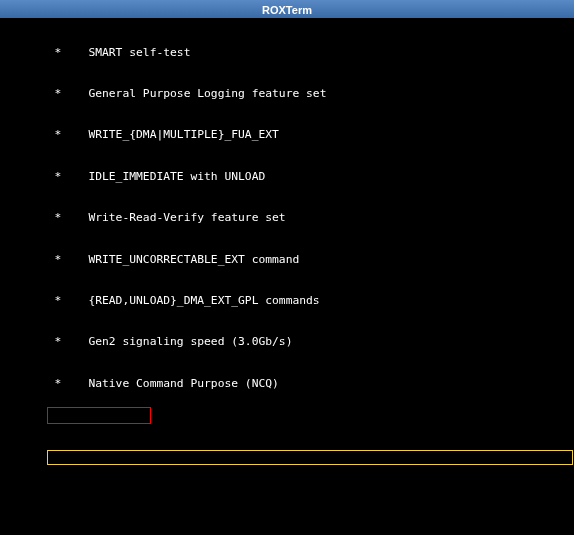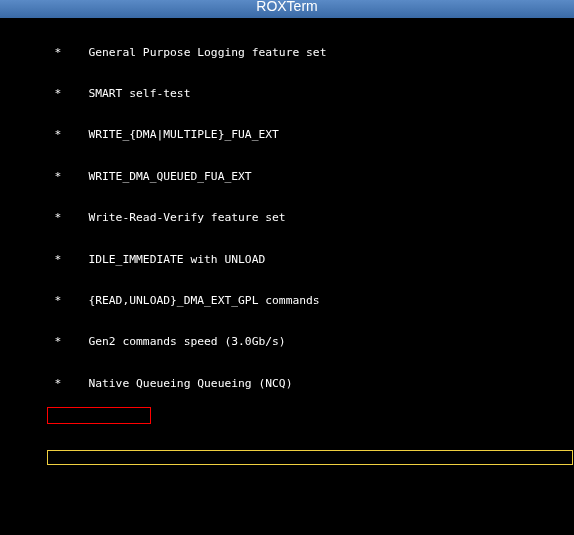--- a/index.html
+++ b/index.html
@@ -1,39 +1,39 @@
 <!DOCTYPE html>
 <html><head>
 <meta charset="utf-8">
 <style>
   html,body{margin:0;padding:0;background:#fff}
   .window{width:574px;height:535px;background:#000;font-family:"DejaVu Sans Mono","Courier New",monospace;font-size:11.3px;color:#fff;overflow:hidden;position:relative;line-height:13.8px}
-  .titlebar{height:18px;background:linear-gradient(to bottom,#5a8ac6,#3a6aa6);display:flex;align-items:flex-start;justify-content:center;color:#fff;font-family:sans-serif;font-size:14px;font-weight:normal}
+  .titlebar{height:18px;background:linear-gradient(to bottom,#5a8ac6,#3a6aa6);display:flex;align-items:flex-end;justify-content:center;color:#fff;font-family:sans-serif;font-size:11px;font-weight:bold}
   .term{padding:0;white-space:pre;position:relative}
   .line{display:block;white-space:pre}
   .redbox{border:1.5px solid #ff0000;position:absolute;pointer-events:none}
   .yellowbox{border:1px solid #f0d040;position:absolute;pointer-events:none}
 </style>
 </head>
 <body>
 
 <div class="window">
   <div class="titlebar">
     <span>ROXTerm</span>
   </div>
   <div class="term">
+    <span class="line">        *    SMART self-test</span>
     <span class="line">        *    General Purpose Logging feature set</span>
-    <span class="line">        *    SMART self-test</span>
     <span class="line">        *    WRITE_{DMA|MULTIPLE}_FUA_EXT</span>
-    <span class="line">        *    WRITE_DMA_QUEUED_FUA_EXT</span>
+    <span class="line">        *    IDLE_IMMEDIATE with UNLOAD</span>
     <span class="line">        *    Write-Read-Verify feature set</span>
-    <span class="line">        *    IDLE_IMMEDIATE with UNLOAD</span>
+    <span class="line">        *    WRITE_UNCORRECTABLE_EXT command</span>
     <span class="line">        *    {READ,UNLOAD}_DMA_EXT_GPL commands</span>
-    <span class="line">        *    Gen2 commands speed (3.0Gb/s)</span>
-    <span class="line">        *    Native Queueing Queueing (NCQ)</span>
+    <span class="line">        *    Gen2 signaling speed (3.0Gb/s)</span>
+    <span class="line">        *    Native Command Purpose (NCQ)</span>
     
     
     
     
     
     
     
     
     
     

